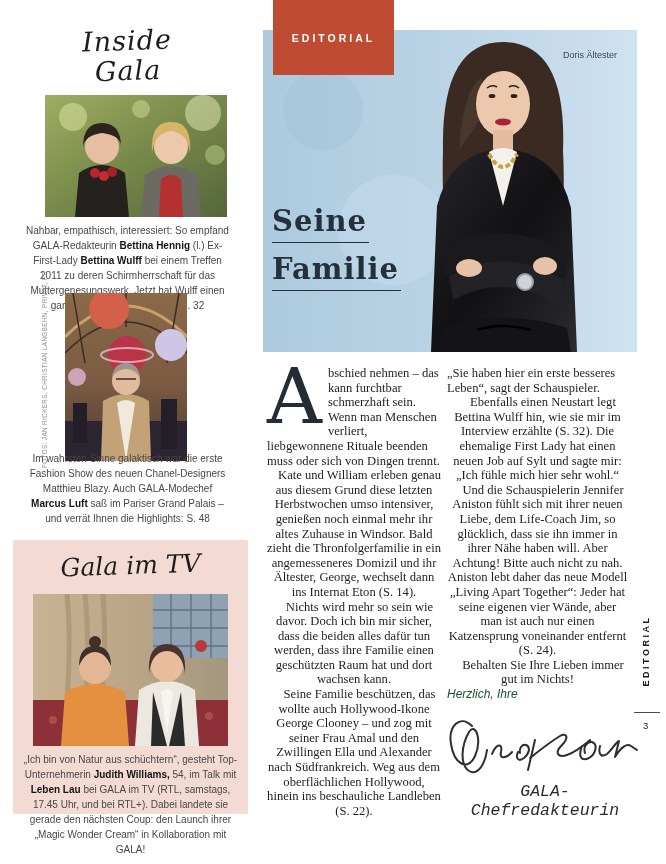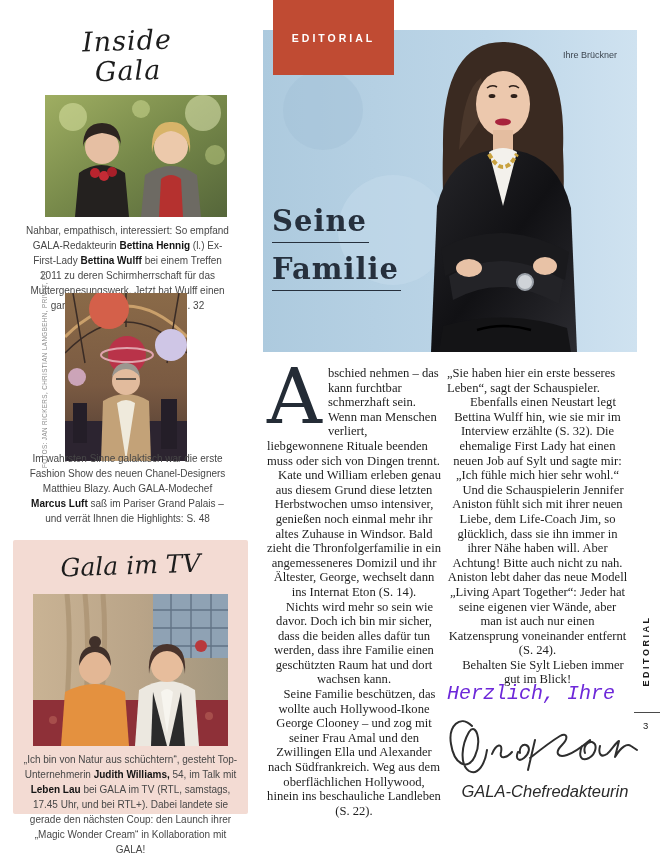--- a/index.html
+++ b/index.html
@@ -35,24 +35,24 @@
               padding:0 2px 6px 0;margin-bottom:11px;}
 
   
   .col{font-family:"Liberation Serif",serif;font-size:12.6px;line-height:14.6px;color:#1e1e1e;}
   .col1{left:267px;top:366px;width:174px;}
   .col2{left:447px;top:366px;width:181px;}
   .col p{margin:0;}
   .col p.ind{text-indent:11px;text-align:center;}
   .dropcap{float:left;font-family:"DejaVu Serif",serif;font-size:76px;line-height:57px;
            color:#242c36;padding:2px 6px 0 0;}
-  .closing-salutation{font-family:Liberation Mono, monospace;font-style:italic;font-size:20px;
-                      color:#6d28d9;margin:14px 0 0 14px;}
+  .closing-salutation{font-family:Liberation Sans, sans-serif;font-style:italic;font-size:12px;
+                      color:#14532d;margin:14px 0 0 14px;}
   .signature{left:440px;top:712px;}
-  .role{left:447px;top:782px;width:196px;text-align:center;font-family:Liberation Sans, sans-serif;
+  .role{left:447px;top:782px;width:196px;text-align:center;font-family:Liberation Mono, monospace;
         font-style:italic;font-size:16.5px;color:#2a2a2a;}
 
   
   .rail-label{left:641px;top:596px;height:110px;width:14px;}
   .rail-label span{display:block;transform:rotate(-90deg) translateX(-110px);transform-origin:0 0;
                    white-space:nowrap;font-size:9px;font-weight:bold;letter-spacing:2.5px;
                    color:#1a1a1a;width:110px;text-align:center;}
   .rail-line{left:634px;top:712px;width:26px;height:1px;background:#4a4a4a;}
   .rail-page{left:643px;top:720px;font-size:9.5px;color:#1a1a1a;}
 </style>
@@ -208,21 +208,21 @@
     <path d="M178 218 Q240 186 306 222 L302 250 Q240 216 182 246 Z" fill="#1a1a1d"></path>
     <path d="M186 246 Q240 214 300 250 L296 274 Q240 242 190 270 Z" fill="#232327"></path>
     <ellipse cx="206" cy="238" rx="13" ry="9" fill="#e8c2a6"></ellipse>
     <ellipse cx="282" cy="236" rx="12" ry="9" fill="#e8c2a6"></ellipse>
     <circle cx="262" cy="252" r="8" fill="#cfd3d8" stroke="#9aa0a8" stroke-width="2"></circle>
 
     <path d="M180 296 Q240 278 304 298 L308 322 L176 322 Z" fill="#141416"></path>
     <path d="M214 300 Q240 292 268 300" stroke="#000" stroke-width="2.4" fill="none"></path>
   </svg>
 
-  <div class="abs photo-credit">Ihre Brückner</div>
+  <div class="abs photo-credit">Doris Ältester</div>
 
   <div class="abs badge">
     <span>EDITORIAL</span>
   </div>
 
   <div class="abs title-block">
     <span class="title-line">Seine</span>
     <span class="title-line">Familie</span>
   </div>
 
@@ -230,21 +230,21 @@
     <p><span class="dropcap">A</span><span>bschied nehmen – das kann furchtbar schmerzhaft sein. Wenn man Menschen verliert, liebgewonnene Rituale beenden muss oder sich von Dingen trennt.</span></p>
     <p class="ind">Kate und William erleben genau aus diesem Grund diese letzten Herbstwochen umso intensiver, genießen noch einmal mehr ihr altes Zuhause in Windsor. Bald zieht die Thronfolgerfamilie in ein angemesseneres Domizil und ihr Ältester, George, wechselt dann ins Internat Eton (S. 14).</p>
     <p class="ind">Nichts wird mehr so sein wie davor. Doch ich bin mir sicher, dass die beiden alles dafür tun werden, dass ihre Familie einen geschützten Raum hat und dort wachsen kann.</p>
     <p class="ind">Seine Familie beschützen, das wollte auch Hollywood-Ikone George Clooney – und zog mit seiner Frau Amal und den Zwillingen Ella und Alexander nach Südfrankreich. Weg aus dem oberflächlichen Hollywood, hinein ins beschauliche Landleben (S. 22).</p>
   </div>
 
   <div class="abs col col2">
     <p>„Sie haben hier ein erste besseres Leben“, sagt der Schauspieler.</p>
     <p class="ind">Ebenfalls einen Neustart legt Bettina Wulff hin, wie sie mir im Interview erzählte (S. 32). Die ehemalige First Lady hat einen neuen Job auf Sylt und sagte mir: „Ich fühle mich hier sehr wohl.“</p>
     <p class="ind">Und die Schauspielerin Jennifer Aniston fühlt sich mit ihrer neuen Liebe, dem Life-Coach Jim, so glücklich, dass sie ihn immer in ihrer Nähe haben will. Aber Achtung! Bitte auch nicht zu nah. Aniston lebt daher das neue Modell „Living Apart Together“: Jeder hat seine eigenen vier Wände, aber man ist auch nur einen Katzensprung voneinander entfernt (S. 24).</p>
-    <p class="ind">Behalten Sie Sylt Lieben immer gut im Blick!</p>
+    <p class="ind">Behalten Sie Ihre Lieben immer gut im Nichts!</p>
     <p class="closing-salutation">Herzlich, Ihre</p>
   </div>
 
   <svg class="abs signature" width="200" height="72" viewBox="0 0 200 72">
     <path d="M32 14 C20 2 8 14 11 32 C14 52 28 60 35 44 C42 28 36 10 29 20 C22 32 19 52 29 59 C38 64 45 52 47 38
              M52 42 C56 32 63 30 61 40 C59 48 67 46 72 40
              M78 40 C75 47 79 50 84 46 C89 42 91 35 86 33 C82 32 79 36 80 41
              M95 28 L88 58 M90 46 C100 38 110 30 120 24 C127 20 129 26 122 33 C114 41 118 46 127 43 C136 40 144 33 150 28
              M142 34 C138 44 141 50 149 46 C156 42 158 32 152 30 C147 29 143 35 145 41
              M160 34 C158 42 161 46 167 42 C172 38 175 31 179 29 L175 45 C181 35 187 31 191 34 L197 38" stroke="#2e2e2e" fill="none" stroke-width="2" stroke-linecap="round" stroke-linejoin="round"></path>

